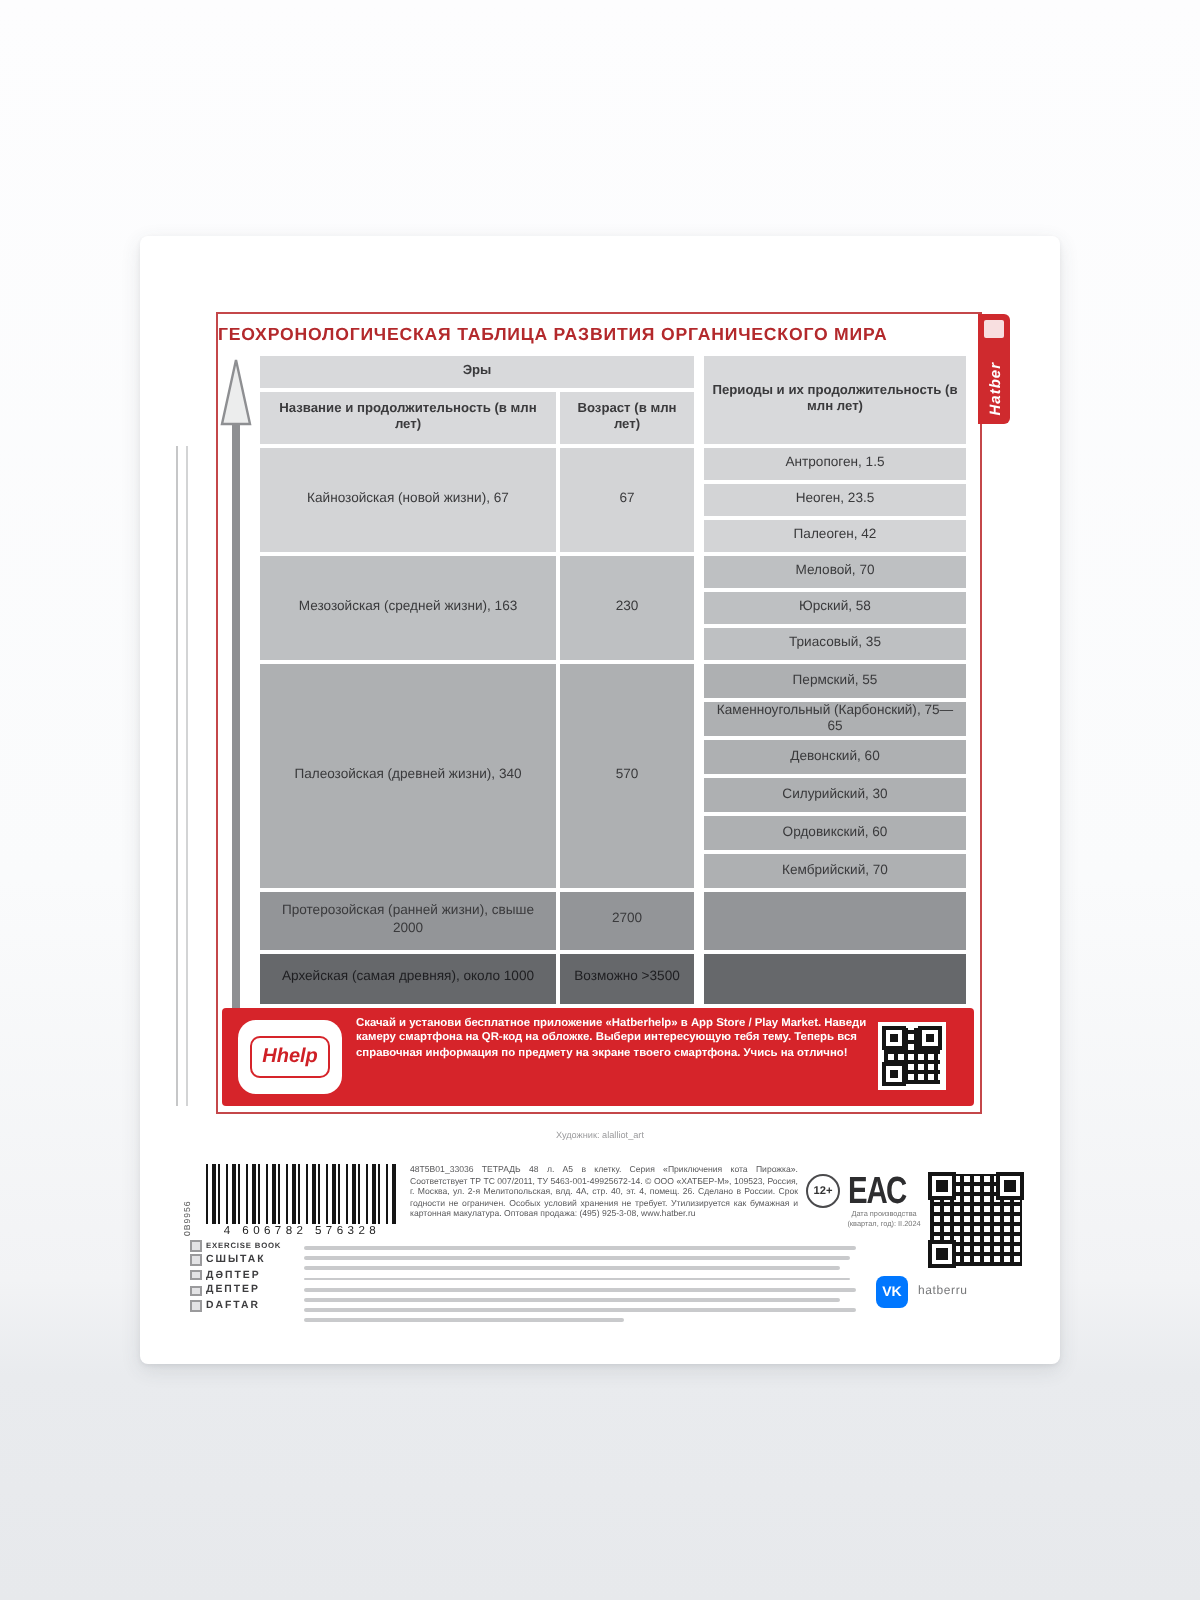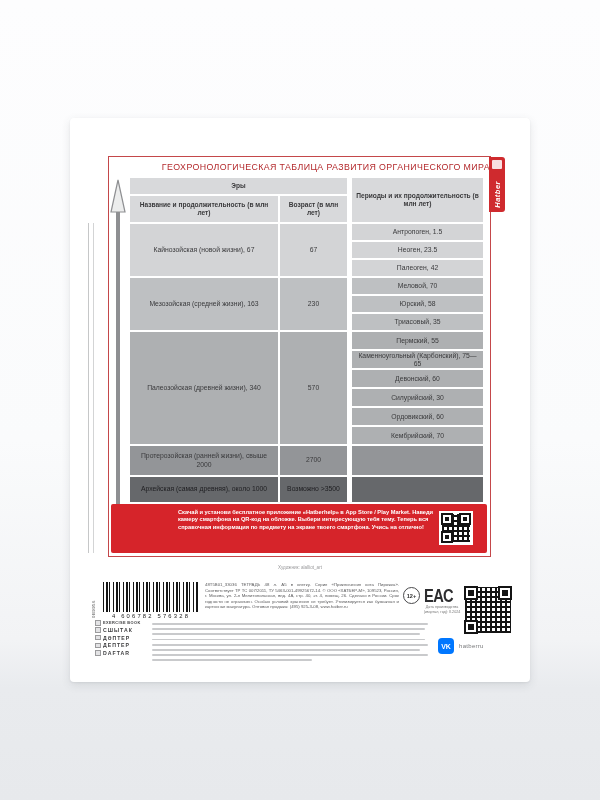--- a/index.html
+++ b/index.html
@@ -4,21 +4,21 @@
 <style>
   html,body{margin:0;padding:0;}
   body{width:600px;height:800px;position:relative;overflow:hidden;
        font-family:"Liberation Sans",sans-serif;
        background:linear-gradient(180deg,#fdfdfe 0%,#fafbfc 55%,#f2f3f5 80%,#e9ebee 86%,#e7e9ec 100%);}
   .page{position:absolute;left:70px;top:118px;width:460px;height:564px;background:#ffffff;
         border-radius:4px;box-shadow:0 3px 10px rgba(60,65,75,.12), 0 1px 2px rgba(60,65,75,.08);}
   .edge-lines{position:absolute;left:18px;top:105px;width:4px;height:330px;
         border-left:1px solid #8f9092;border-right:1px solid #a9aaac;opacity:.5;}
   .redbox{position:absolute;left:38px;top:38px;width:381px;height:399px;border:1px solid #c4474a;background:#fff;}
-  .title{position:absolute;left:0;top:5px;width:100%;text-align:right;font-size:8.8px;font-weight:normal;
+  .title{position:absolute;left:0;top:5px;width:100%;text-align:left;font-size:8.8px;font-weight:bold;
         color:#b3292c;letter-spacing:.4px;}
   
   .tbl{position:absolute;left:60px;top:60px;width:353px;}
   .hdr,.cell{box-sizing:border-box;display:flex;align-items:center;justify-content:center;text-align:center;
         color:#3a3a3c;}
   .hdr{position:absolute;background:#d8d9db;font-weight:bold;font-size:6.6px;line-height:1.15;padding:1px 3px;}
   .hdr-ery{left:0;top:0;width:217px;height:16px;}
   .hdr-name{left:0;top:18px;width:148px;height:26px;}
   .hdr-age{left:150px;top:18px;width:67px;height:26px;}
   .hdr-periods{left:222px;top:0;width:131px;height:44px;}
@@ -160,20 +160,23 @@
         </div>
       </div>
   </div>
 
   <div class="hatber-tab">
     <div class="tab-mark"></div>
     <span>Hatber</span>
   </div>
 
   <div class="banner">
+    <div class="hhelp">
+      <div class="hhelp-inner">Hhelp</div>
+    </div>
     <div class="banner-text">Скачай и установи бесплатное приложение «Hatberhelp» в App Store / Play Market. Наведи камеру смартфона на QR-код на обложке. Выбери интересующую тебя тему. Теперь вся справочная информация по предмету на экране твоего смартфона. Учись на отлично!</div>
     <div class="qr qr-banner">
       <div class="mat"></div>
       <div class="eye eye-tl"></div>
       <div class="eye eye-tr"></div>
       <div class="eye eye-bl"></div>
     </div>
   </div>
 
   <div class="artist">Художник: alalliot_art</div>

